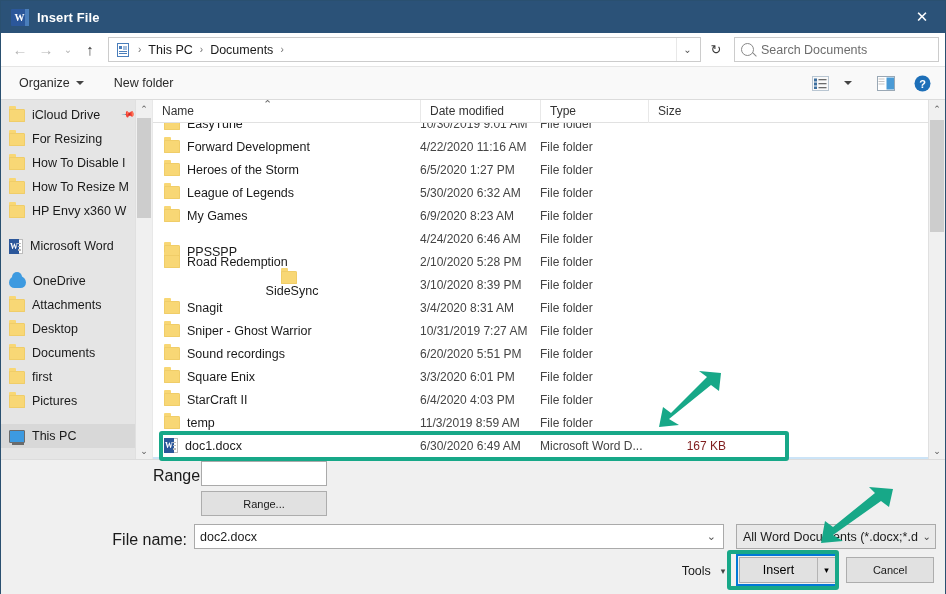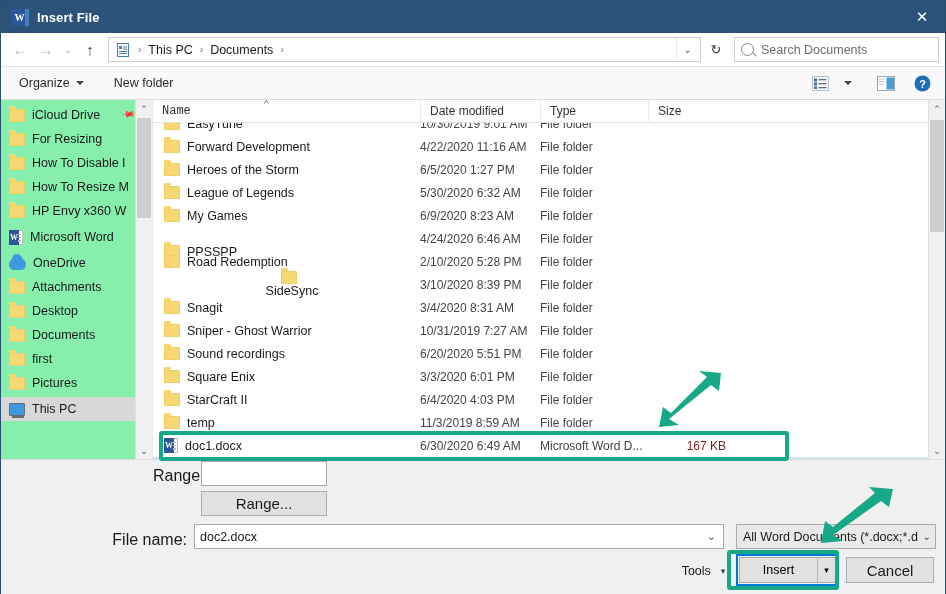--- a/index.html
+++ b/index.html
@@ -178,39 +178,39 @@
 
   
   .body {
     display: flex;
     height: 360px;
     background: #ffffff;
     border-bottom: 1px solid #dcdcdc;
   }
   .sidebar {
     width: 152px;
-    background: #86efac;
+    background: #e5e5e5;
     position: relative;
     overflow: hidden;
     border-right: 1px solid #e8e8e8;
   }
   .side-list { padding-top: 3px; }
   .side-item {
     height: 24px;
     display: flex;
     align-items: center;
     font-size: 12.5px;
     color: #1a1a1a;
     padding-left: 8px;
     white-space: nowrap;
     position: relative;
   }
   .side-item.indent { padding-left: 28px; }
   .side-item.selected { background: #d8d8d8; }
-  .side-item.gap { margin-top: 2px; }
+  .side-item.gap { margin-top: 11px; }
   .ico {
     width: 16px; height: 15px;
     margin-right: 7px;
     flex-shrink: 0;
     position: relative;
   }
   
   .ico-folder {
     background: #f8d775;
     border-radius: 1px 2px 1px 1px;
@@ -374,21 +374,21 @@
     border: 1px solid #aaaaaa;
     font-size: 12.5px;
     color: #1a1a1a;
     display: flex;
     align-items: center;
     padding: 0 5px;
   }
   .btn {
     background: #e1e1e1;
     border: 1px solid #adadad;
-    font-size: 15px;
+    font-size: 11px;
     color: #1a1a1a;
     display: flex;
     align-items: center;
     justify-content: center;
   }
   .combo {
     background: #e9e9e9;
     border: 1px solid #aaaaaa;
     font-size: 12.5px;
     color: #1a1a1a;
@@ -577,21 +577,21 @@
         </div>
       <div class="vscroll">
         <div class="vs-arrow">⌃</div>
         <div class="vs-thumb" style="top:18px;height:100px;"></div>
         <div class="vs-arrow bottom">⌄</div>
       </div>
     </div>
 
     <div class="filepane">
       <div class="colhead">
-        <div class="ch" style="width:267px;font-family:Liberation Mono, monospace;">
+        <div class="ch" style="width:267px;">
           <span>Name</span>
           <span class="sortarrow">⌃</span>
         </div>
         <div class="ch" style="width:120px;">Date modified</div>
         <div class="ch" style="width:108px;">Type</div>
         <div class="ch" style="width:85px;">Size</div>
       </div>
 
       <div class="rows" id="file-rows">
           <div class="row" style="margin-top: -11px;">

